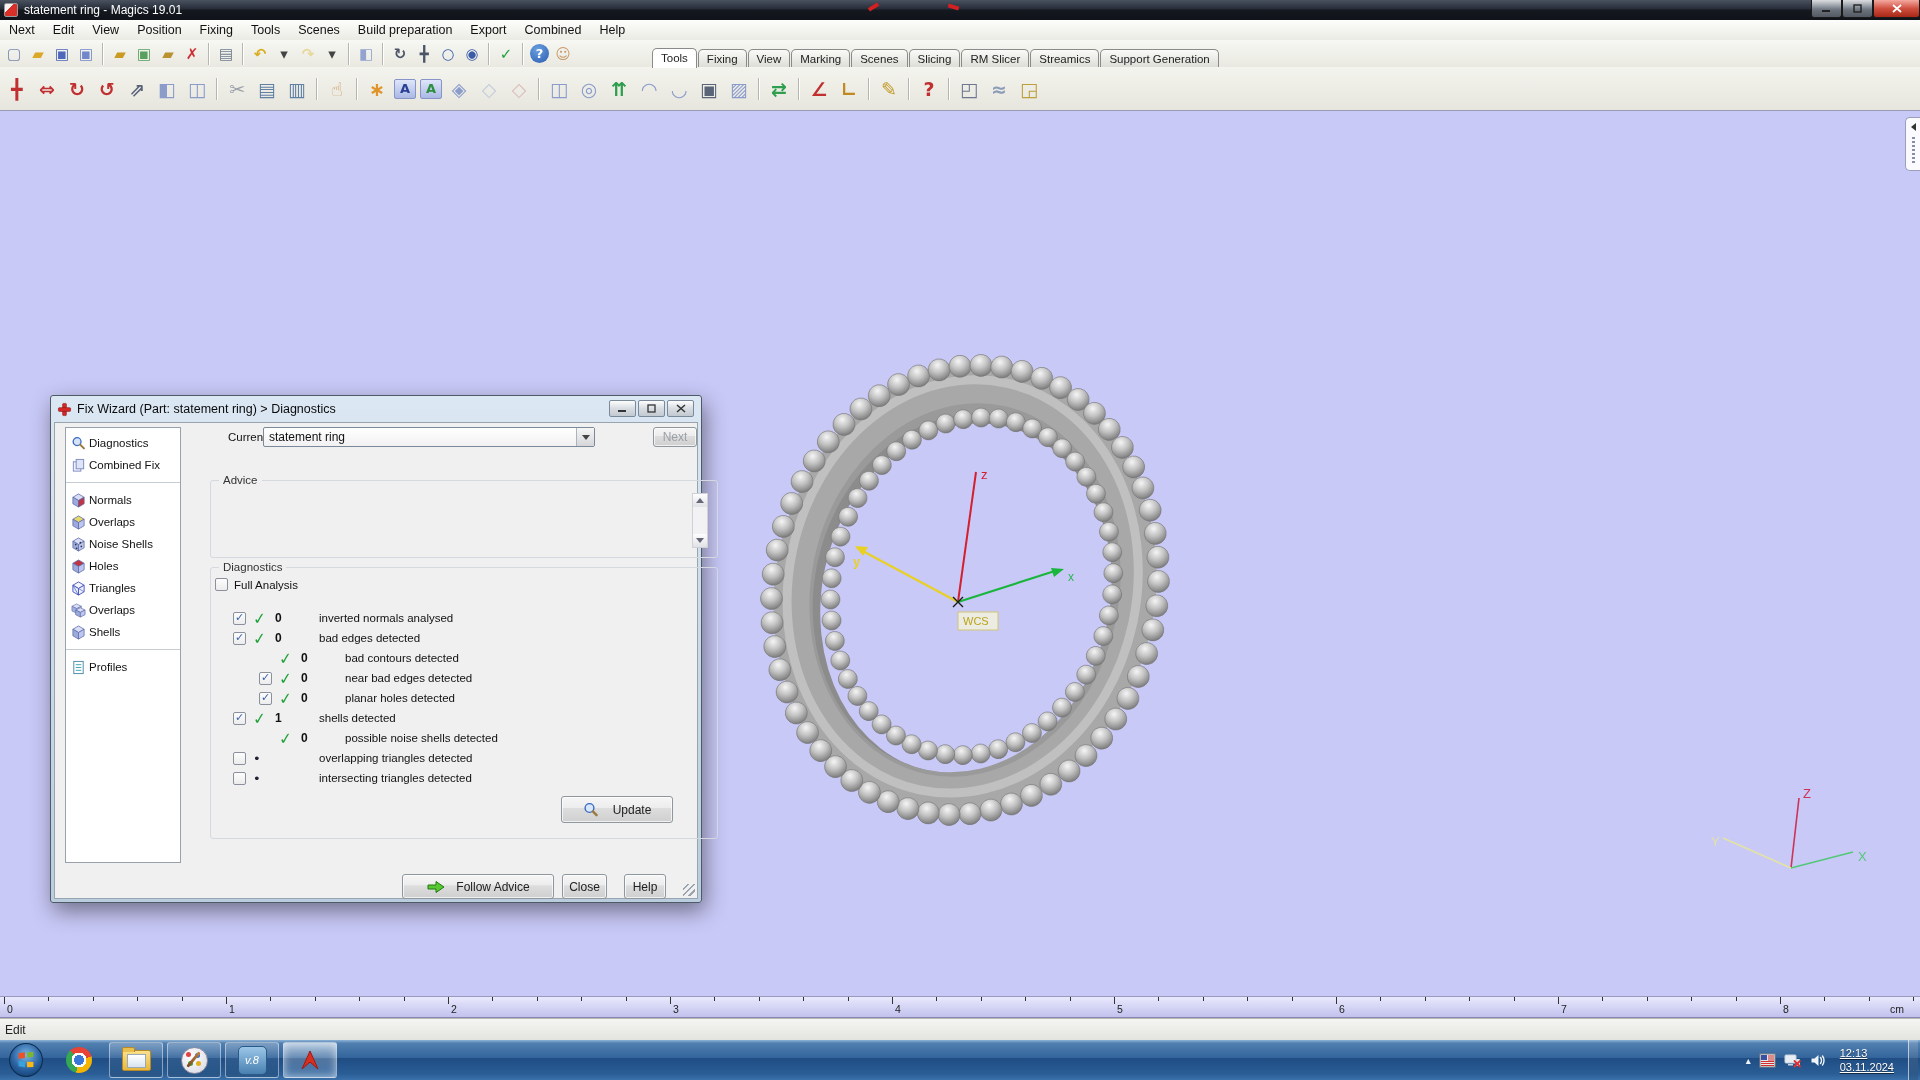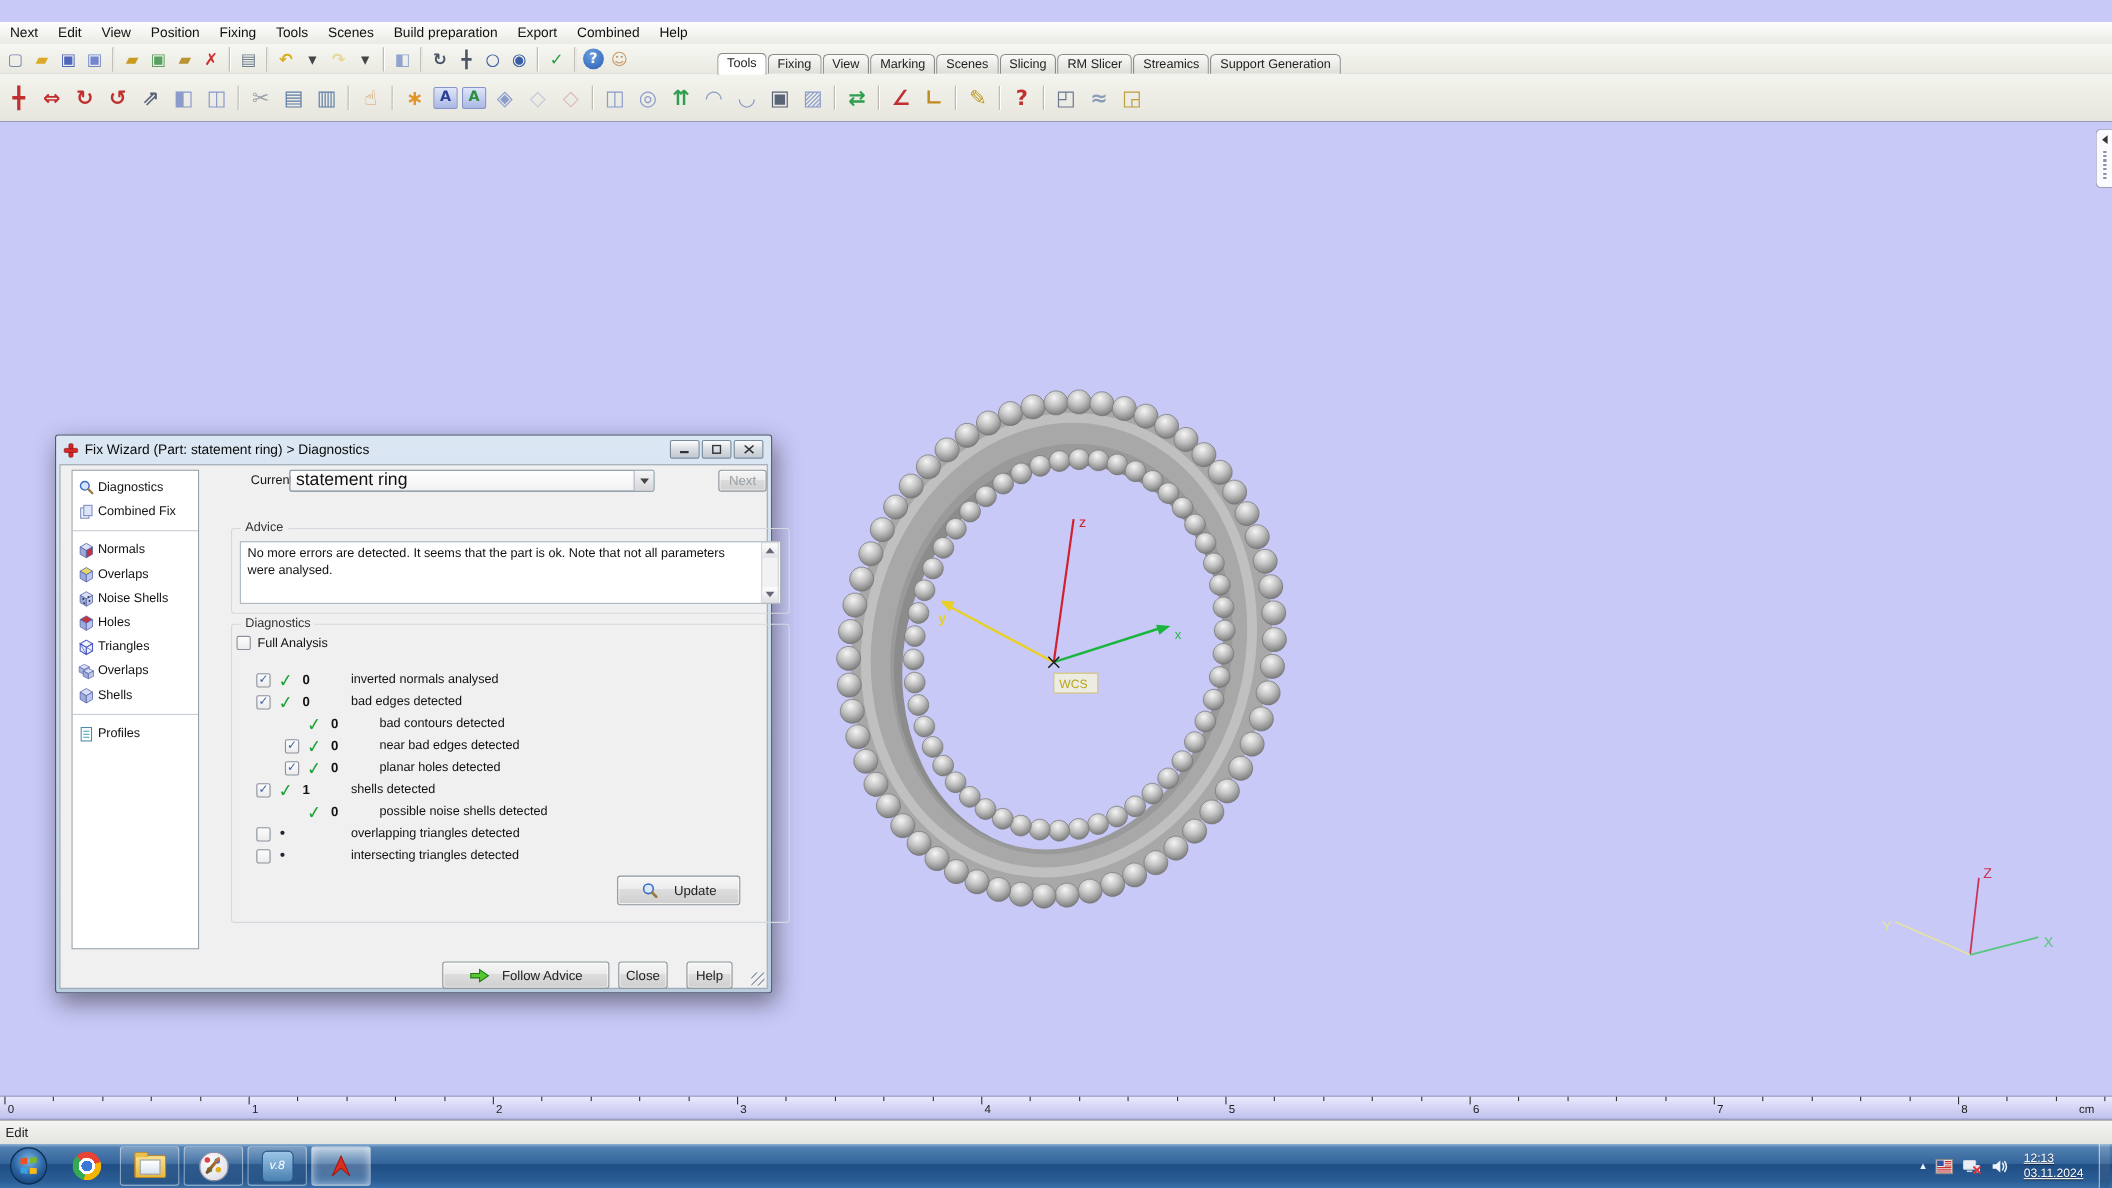--- a/index.html
+++ b/index.html
@@ -114,21 +114,21 @@
     background:linear-gradient(#fdfdfd,#d8dde2 50%,#c2c9d0);border:1px solid #7a8a9a;border-radius:2px;}
   .dlg-body{position:absolute;left:3px;right:3px;top:26px;bottom:3px;background:#f0f0f0;
     border:1px solid #98a4b0;}
   #dlg-sidebar{position:absolute;left:10px;top:4px;width:116px;height:436px;background:#fff;
     border:1px solid #98a2ac;padding-top:4px;box-sizing:border-box;}
   .sb-item{display:flex;align-items:center;height:22px;padding-left:5px;font-size:11.5px;color:#111;}
   .sb-ic{width:18px;display:inline-flex;}
   .sb-sep{border-top:1px solid #c6ccd4;margin:6px 0;}
   .dlg-label{position:absolute;left:173px;top:8px;font-size:11.5px;color:#111;}
   .combo{position:absolute;left:208px;top:4px;width:332px;height:20px;border:1px solid #7a8a98;
-    background:linear-gradient(#ffffff,#f1f1f3);display:flex;align-items:center;font-size:16px;
+    background:linear-gradient(#ffffff,#f1f1f3);display:flex;align-items:center;font-size:12px;
     padding-left:5px;border-radius:2px;box-sizing:border-box;color:#111;justify-content:space-between;}
   .combo-btn{margin-left:auto;width:17px;align-self:stretch;border-left:1px solid #aab4be;
     background:linear-gradient(#f6f6f6,#d6d6da);display:flex;align-items:center;justify-content:center;}
   .combo-btn::after{content:"";border:4px solid transparent;border-top:5px solid #444;margin-top:5px;}
   .btn{display:inline-flex;align-items:center;justify-content:center;border:1px solid #8e979e;border-radius:3px;
     background:linear-gradient(#f6f6f6 0%,#ececec 45%,#dddddd 46%,#cfcfcf 100%);font-size:12px;color:#222;
     box-shadow:inset 0 0 0 1px rgba(255,255,255,.7);box-sizing:border-box;}
   #next-btn{position:absolute;left:598px;top:4px;width:44px;height:20px;color:#9aa0a6;}
   .groupbox{position:absolute;border:1px solid #d3d9df;border-radius:3px;padding-left:36px;}
   .gb-title{position:absolute;top:-7px;left:8px;background:#f0f0f0;padding:0 4px;font-size:11.5px;color:#333;}
@@ -160,20 +160,43 @@
   #close-btn{position:absolute;left:507px;top:451px;width:45px;height:25px;}
   #help-btn{position:absolute;left:569px;top:451px;width:42px;height:25px;}
   .grip{position:absolute;right:2px;bottom:2px;width:12px;height:12px;
     background:repeating-linear-gradient(135deg,transparent 0 3px,#9aa4ae 3px 4.5px);}
 </style>
 </head>
 <body>
 
 <div id="screen">
 
+  <div id="titlebar">
+    <span class="app-ic"></span>
+    <span>statement ring - Magics 19.01</span>
+    <span class="artifact" id="art1"></span>
+    <span class="artifact" id="art2"></span>
+    <span class="win-btns">
+      <span class="wbtn">
+          <svg width="9" height="9">
+            <rect x="0" y="6" width="8" height="2" fill="#222"></rect>
+          </svg>
+        </span>
+      <span class="wbtn">
+          <svg width="9" height="9">
+            <rect x="1" y="1" width="7" height="7" fill="none" stroke="#222" stroke-width="1.4"></rect>
+          </svg>
+        </span>
+      <span class="wbtn close">
+          <svg width="10" height="9">
+            <path d="M1,1 L9,8 M9,1 L1,8" stroke="#fff" stroke-width="1.7"></path>
+          </svg>
+        </span>
+    </span>
+  </div>
 
   <div id="menubar">
       <span class="menu-item">Next</span>
       <span class="menu-item">Edit</span>
       <span class="menu-item">View</span>
       <span class="menu-item">Position</span>
       <span class="menu-item">Fixing</span>
       <span class="menu-item">Tools</span>
       <span class="menu-item">Scenes</span>
       <span class="menu-item">Build preparation</span>
@@ -572,21 +595,20 @@
 
       <span class="dlg-label">Current Part:</span>
       <div class="combo">
         <span>statement ring</span>
         <span class="combo-btn"></span>
       </div>
       <div class="btn" id="next-btn">Next</div>
 
       <div class="groupbox" id="gb-advice">
         <span class="gb-title">Advice</span>
-        <div class="advice-text">No more errors are detected. It seems that the part is ok. Note that not all parameters were analysed.</div>
         <div class="scrollbar">
           <span class="sb-up"></span>
           <span class="sb-dn"></span>
         </div>
       </div>
 
       <div class="groupbox" id="gb-diag">
         <span class="gb-title">Diagnostics</span>
         <div class="fa-row">
           <span class="checkbox"></span>

